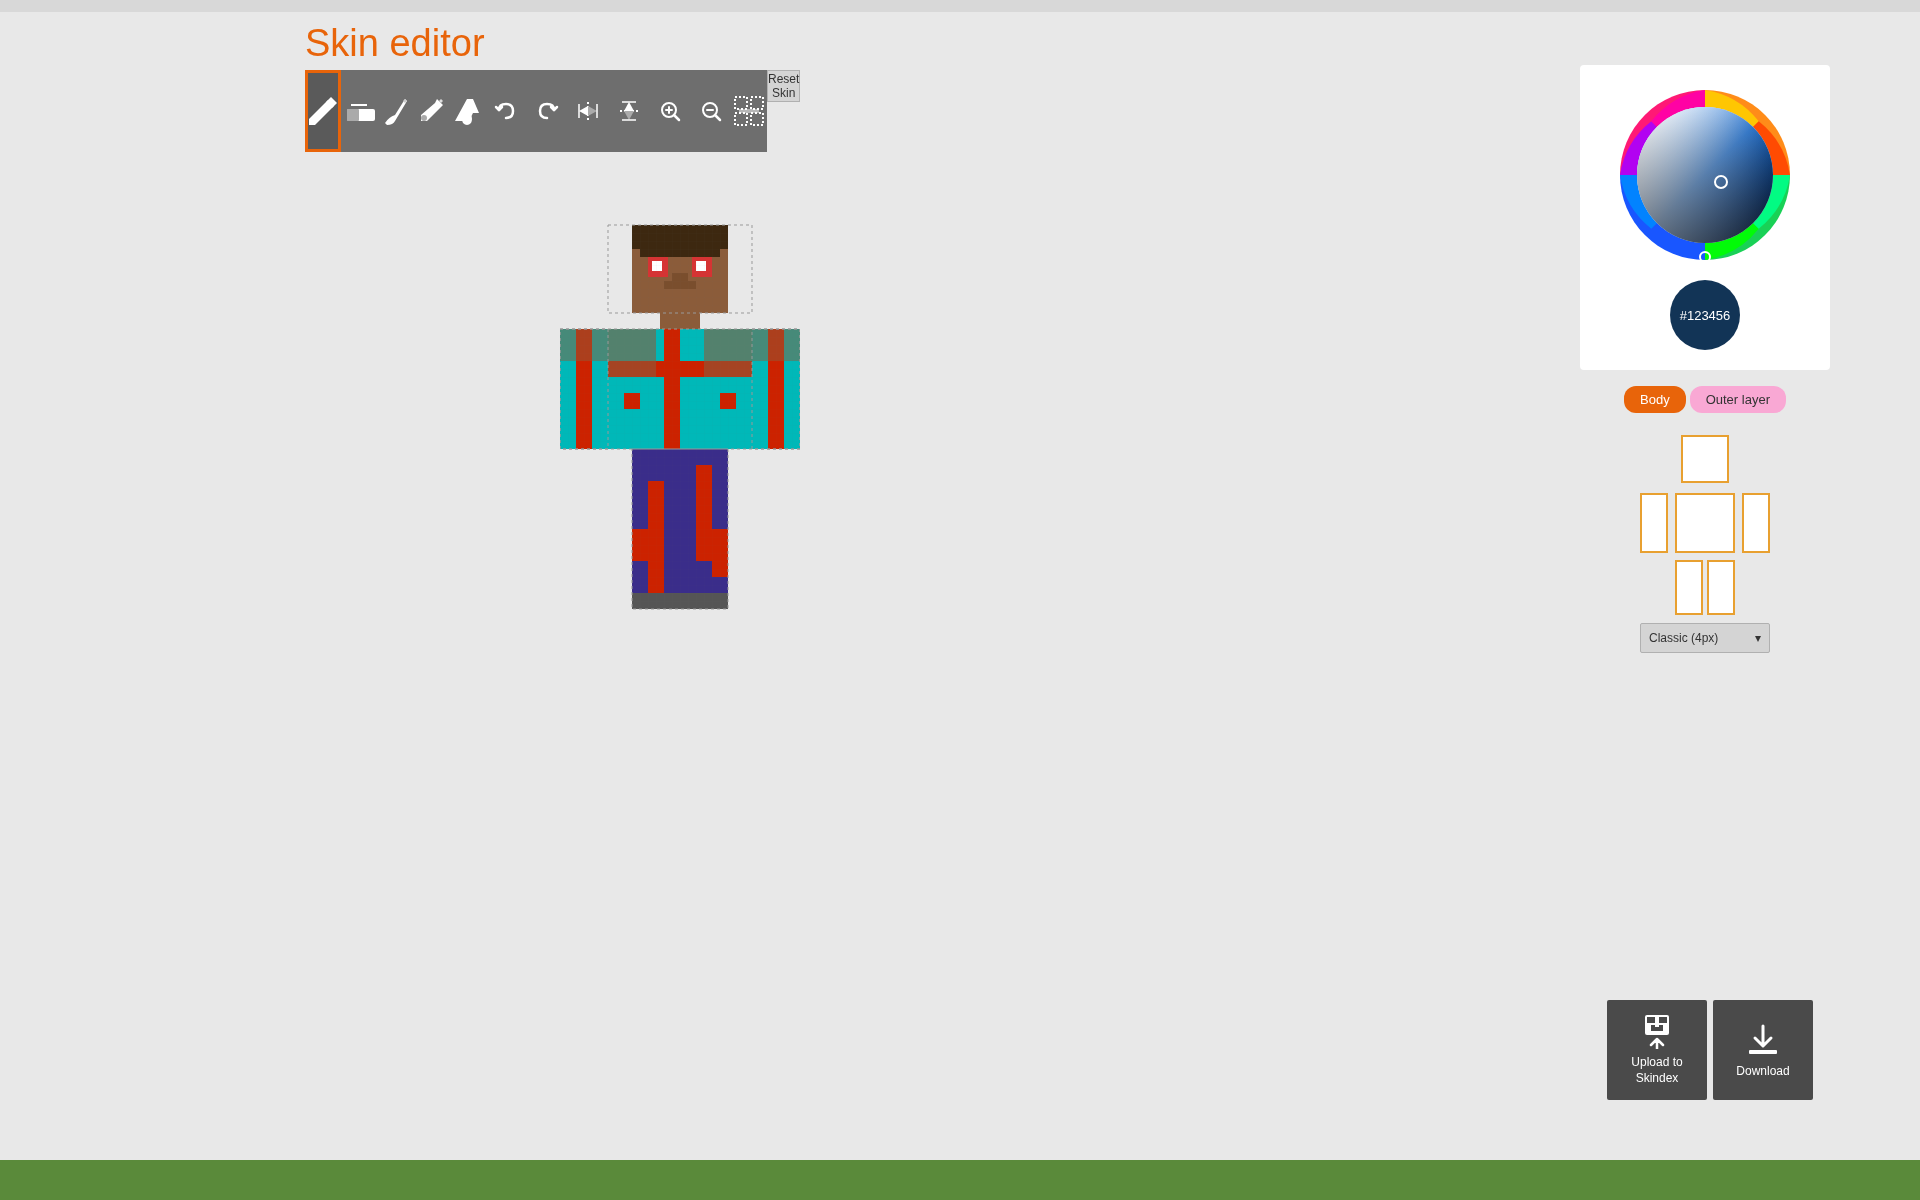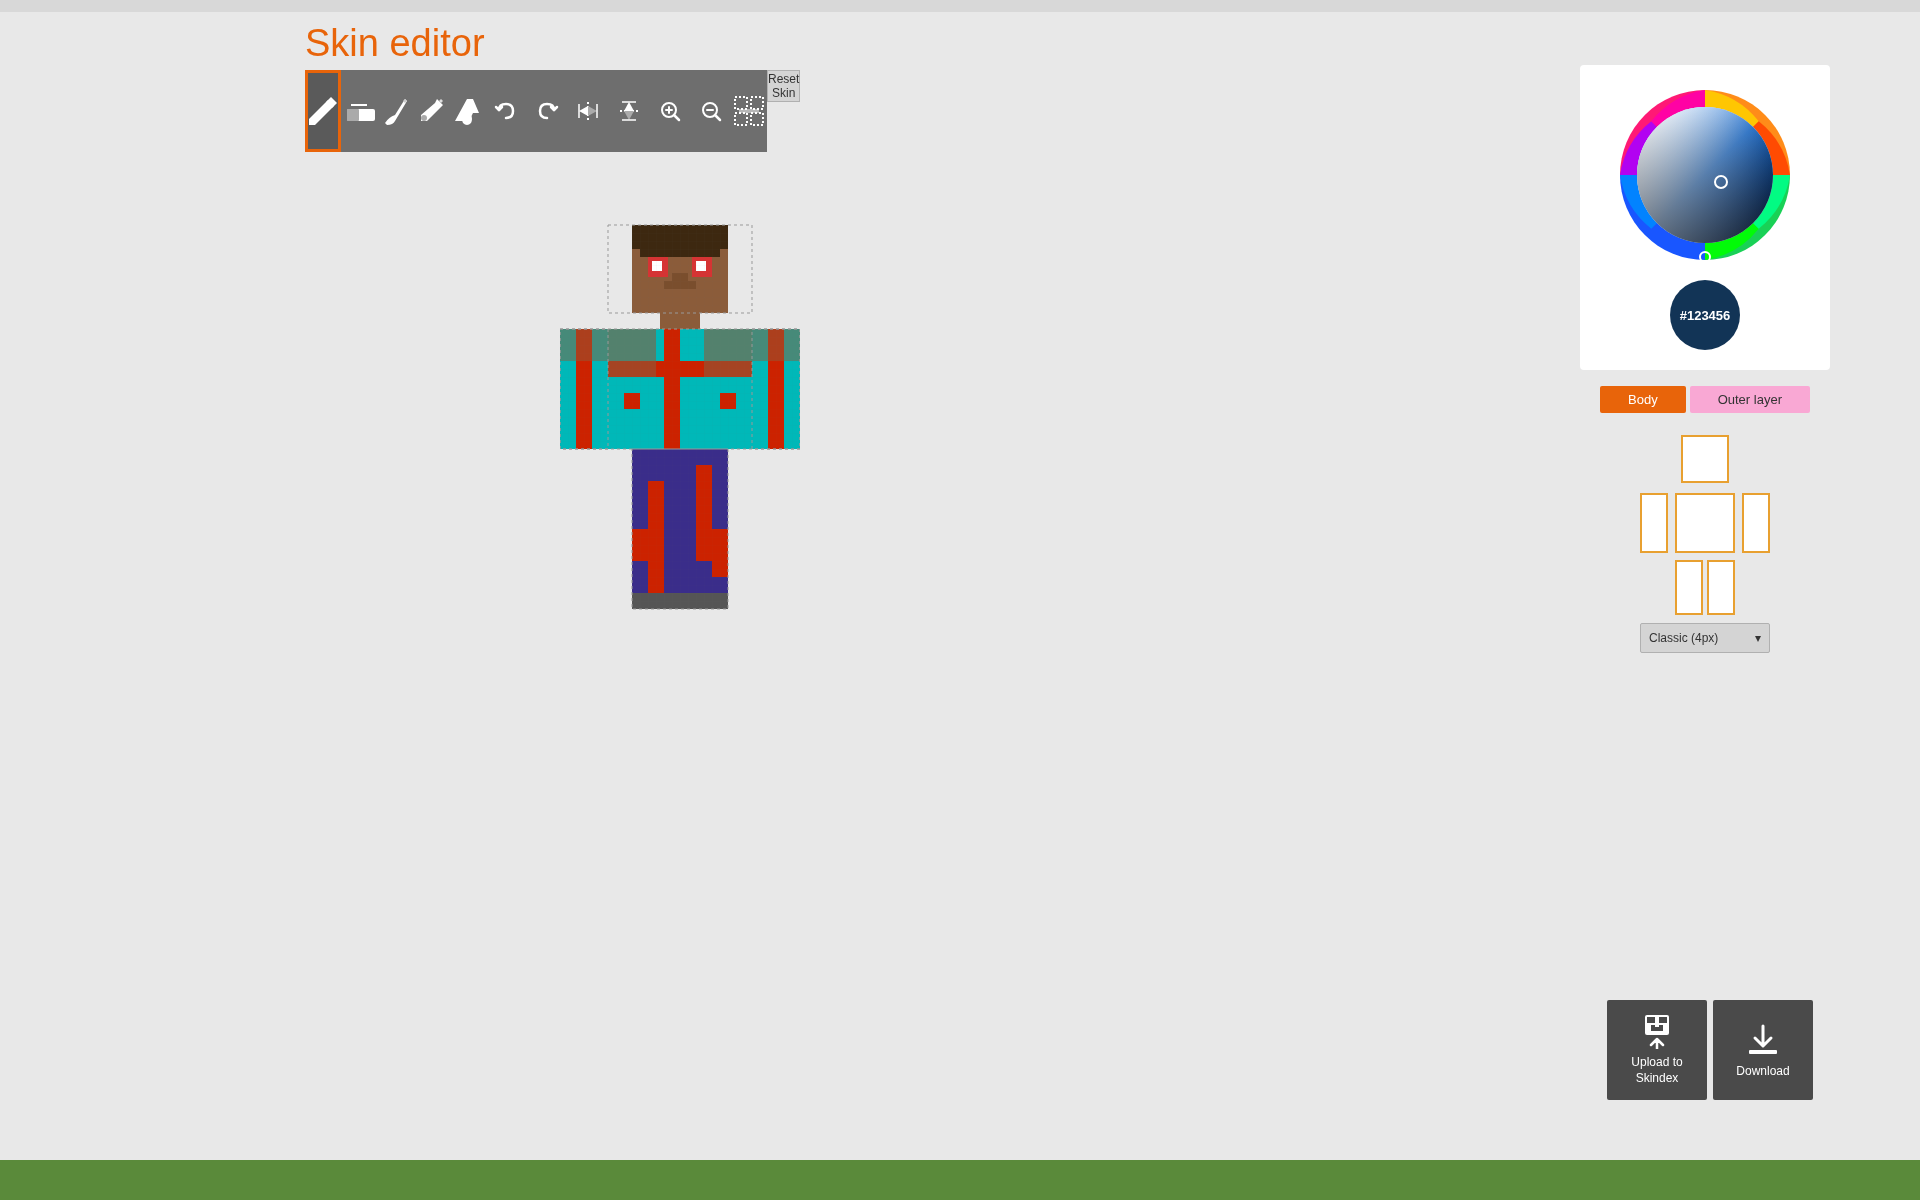--- a/index.html
+++ b/index.html
@@ -123,36 +123,36 @@
     .color-swatch {
       width: 70px;
       height: 70px;
       border-radius: 50%;
       background-color: #123456;
       display: flex;
       align-items: center;
       justify-content: center;
       color: white;
       font-size: 13px;
-      font-weight: 700;
+      font-weight: 400;
       cursor: pointer;
     }
 
     
     .layer-tabs {
       display: flex;
       gap: 4px;
       margin-top: 10px;
     }
     .layer-tab {
-      padding: 6px 28px;
+      padding: 6px 16px;
       font-size: 13px;
       cursor: pointer;
       border: none;
-      border-radius: 2px;
+      border-radius: 12px;
     }
     .layer-tab.active {
       background-color: #e8640a;
       color: white;
     }
     .layer-tab.inactive {
       background-color: #f9a8d4;
       color: #333;
     }
 

